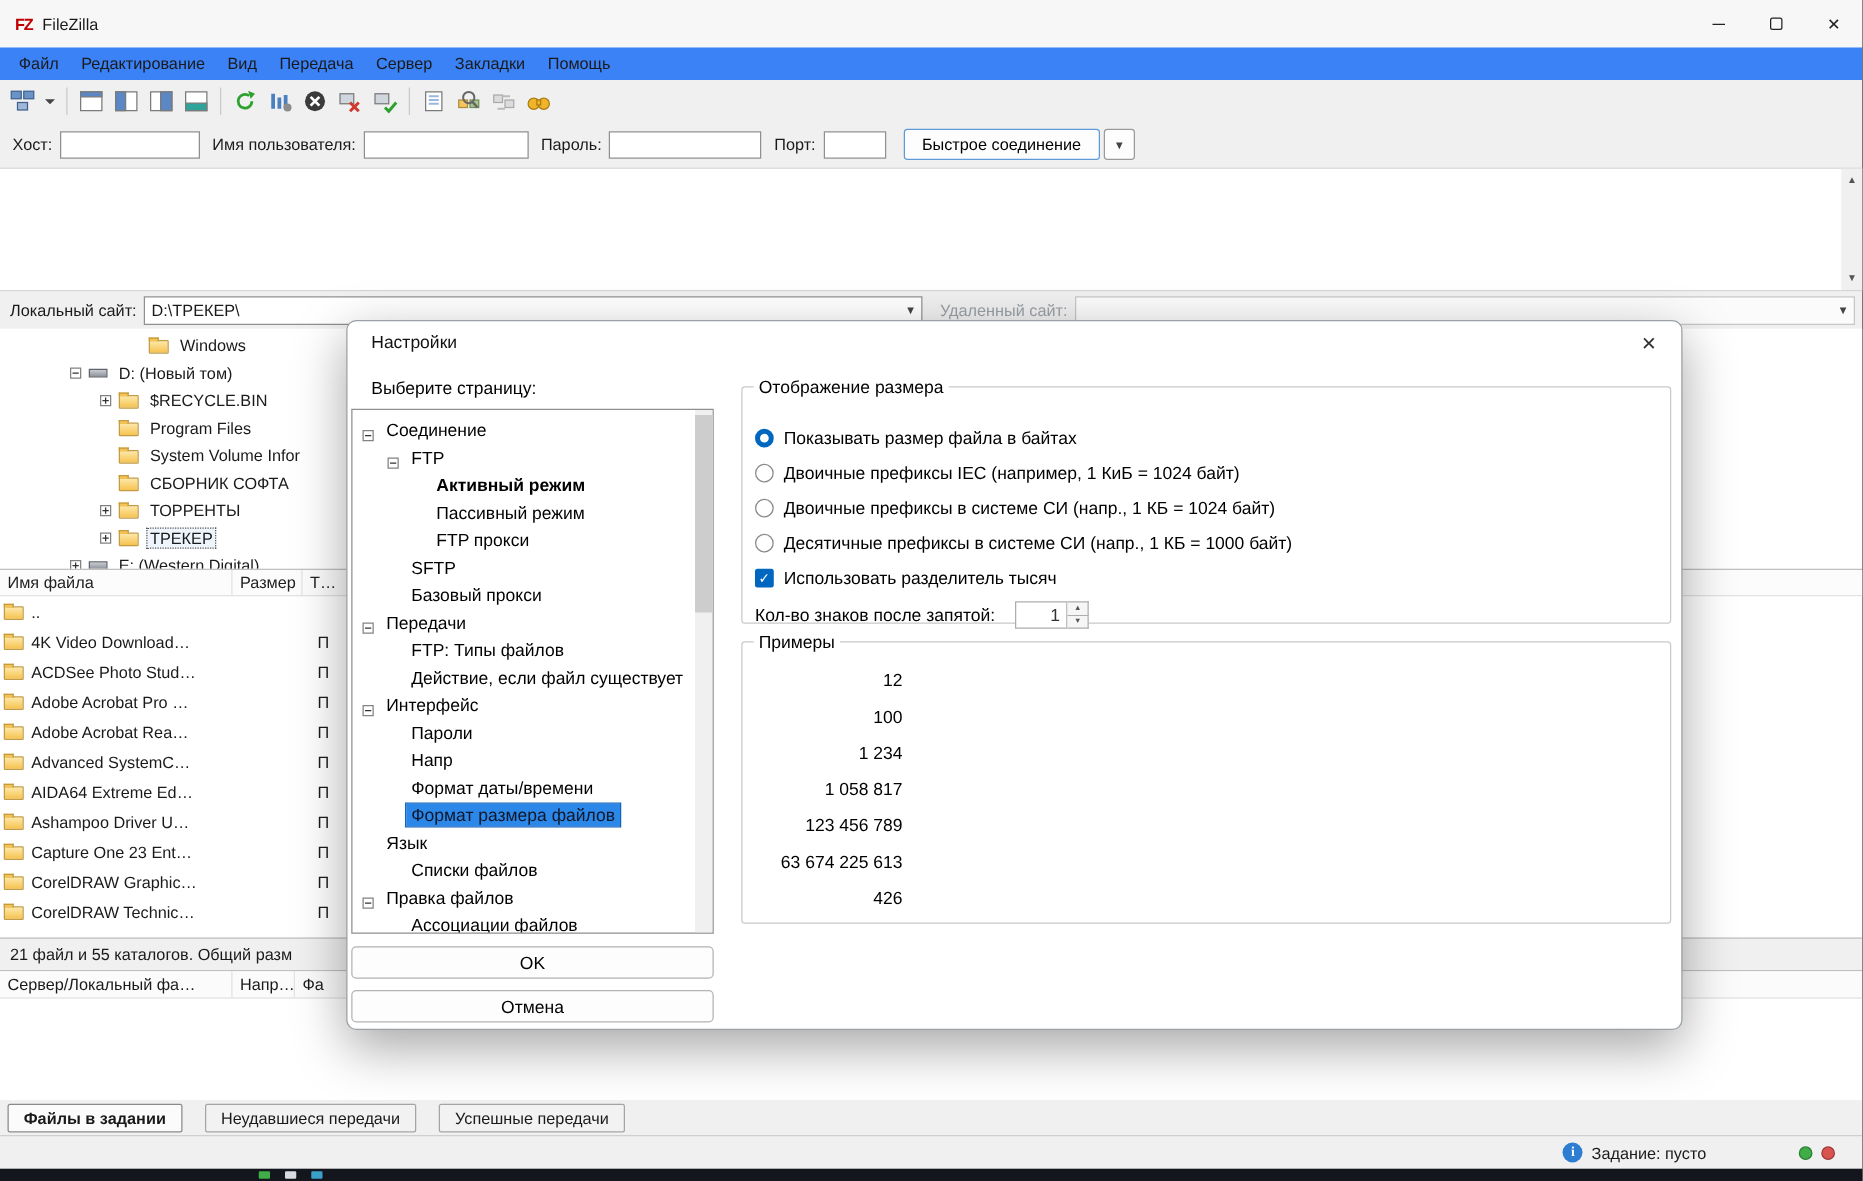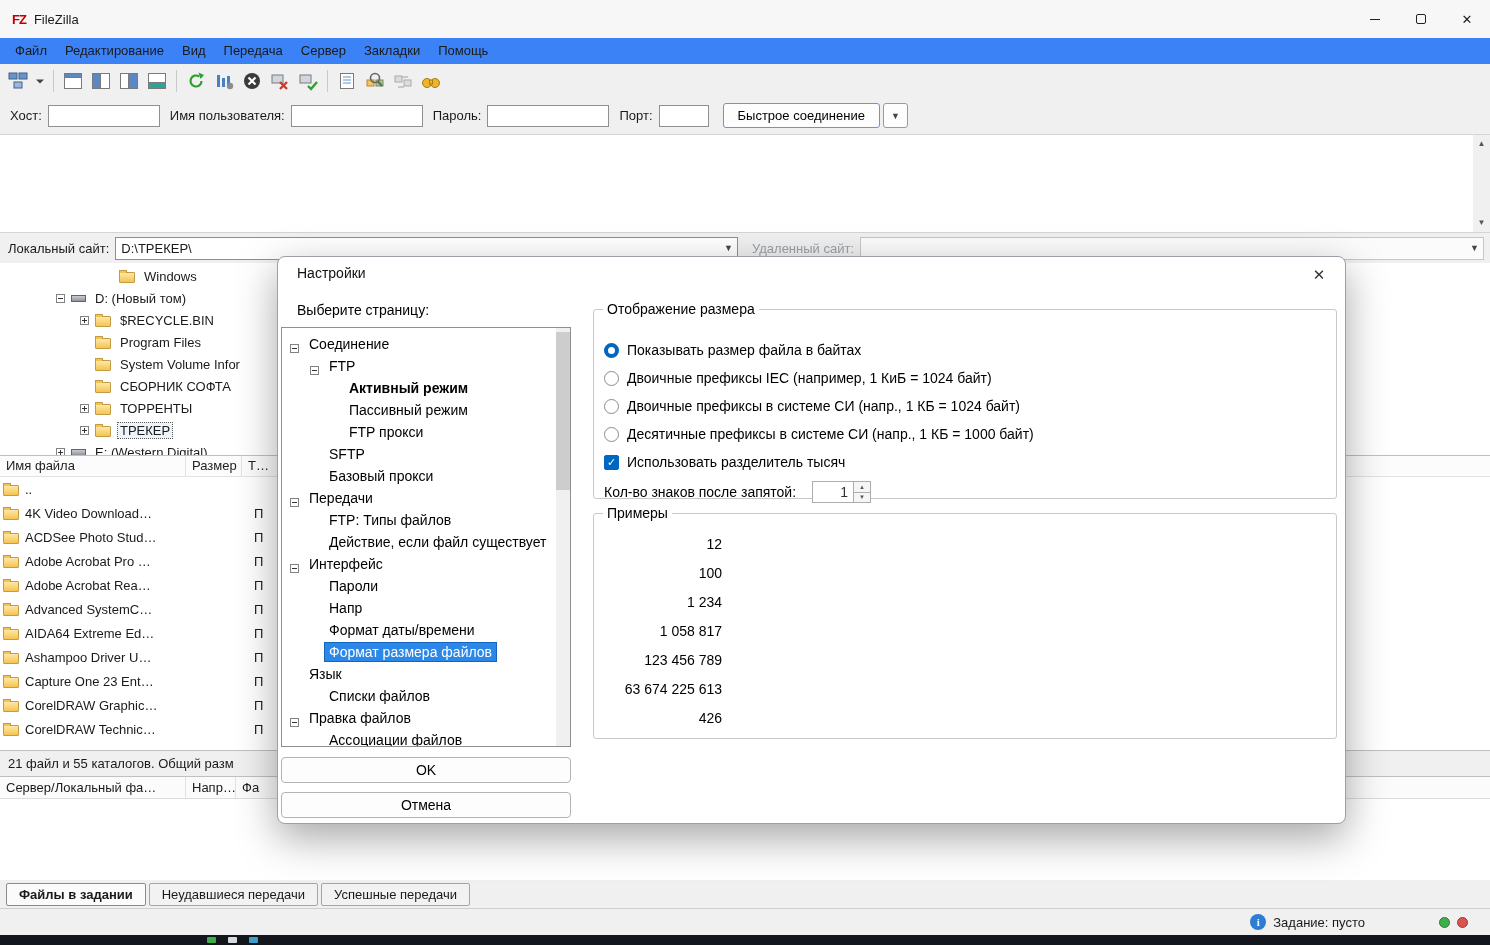--- a/index.html
+++ b/index.html
@@ -81,21 +81,21 @@
   .lstatus{height:26px;background:#f0f0f0;border-top:1px solid #c0c0c0;display:flex;align-items:center;padding-left:8px;font-size:13px;flex:none;white-space:nowrap;overflow:hidden;}
 
   
   .queue{height:104px;display:flex;flex-direction:column;border-top:1px solid #c0c0c0;flex:none;}
   .q-header{height:22px;background:#fbfbfb;display:flex;font-size:13px;border-bottom:1px solid #ddd;flex:none;}
   .q-h{padding:3px 0 0 6px;border-right:1px solid #e2e2e2;overflow:hidden;white-space:nowrap;}
   .q-h.c0{width:186px}.q-h.c1{width:50px}.q-h.c2{width:120px;border-right:none}
   .q-body{flex:1;background:#fff;}
 
   
-  .tabsrow{height:28px;display:flex;align-items:center;padding-left:6px;gap:3px;background:#f0f0f0;flex:none;}
+  .tabsrow{height:28px;display:flex;align-items:center;padding-left:6px;gap:18px;background:#f0f0f0;flex:none;}
   .btab{height:23px;padding:0 12px;display:flex;align-items:center;font-size:13px;border:1px solid #a5a5a5;background:#f2f2f2;border-radius:2px;}
   .btab.active{background:#fbfbfb;font-weight:bold;border-color:#8a8a8a;}
 
   
   .statusbar{height:27px;background:#f0f0f0;border-top:1px solid #cfcfcf;position:relative;display:flex;align-items:center;flex:none;}
   .sb-right{position:absolute;right:125px;display:flex;align-items:center;gap:7px;font-size:13px;}
   .info-ic{width:16px;height:16px;border-radius:50%;background:#2d7dd2;color:#fff;font-size:11px;font-weight:bold;display:flex;align-items:center;justify-content:center;font-family:"Liberation Serif",serif;}
   .leds{position:absolute;right:22px;display:flex;gap:7px;align-items:center;}
   .led{width:11px;height:11px;border-radius:50%;display:block;}
   .led.green{background:#3fae49;border:1px solid #2d7d34;}
@@ -108,21 +108,21 @@
   
   .dialog{position:absolute;left:277px;top:256px;width:1069px;height:568px;background:#fff;border:1px solid #9aa0a6;border-radius:8px;box-shadow:0 14px 42px rgba(0,0,0,.35);z-index:20;font-size:14px;}
   .dlg-title{position:absolute;left:19px;top:8px;font-size:14px;color:#111;}
   .dlg-close{position:absolute;right:13px;top:5px;width:26px;height:26px;display:flex;align-items:center;justify-content:center;font-size:15px;color:#333;}
   .dlg-pagelabel{position:absolute;left:19px;top:45px;}
   .dlg-tree{position:absolute;left:3px;top:70px;width:290px;height:420px;border:1px solid #8f8f8f;background:#fff;overflow:hidden;padding-top:3px;}
   .dlg-tree-scroll{position:absolute;right:0;top:0;width:14px;height:100%;background:#f0f0f0;}
   .dlg-tree-thumb{position:absolute;right:0;top:4px;width:14px;height:158px;background:#cdcdcd;}
   .dtrow{height:22px;display:flex;align-items:flex-end;white-space:nowrap;font-size:14px;}
   .dtrow .lbl{padding:1px 4px;}
-  .dtrow .lbl.sel{background:#2b87e8;color:#ffffff;outline:1px solid #1565c0;}
+  .dtrow .lbl.sel{background:#2b87e8;color:#0f172a;outline:1px solid #1565c0;}
   .dlg-btn{position:absolute;left:3px;width:290px;height:26px;background:#fdfdfd;border:1px solid #b3b3b3;border-radius:4px;font:14px "Liberation Sans",sans-serif;display:flex;align-items:center;justify-content:center;}
   #btn-ok{top:500px;}
   #btn-cancel{top:535px;}
 
   .groupbox{position:absolute;border:1px solid #c9c9c9;border-radius:3px;}
   .gb-legend{position:absolute;top:-9px;left:9px;background:#fff;padding:0 4px;font-size:14px;}
   #gb-size{left:315px;top:52px;width:744px;height:190px;}
   #gb-examples{left:315px;top:256px;width:744px;height:226px;}
   .opt-row{position:absolute;left:10px;display:flex;align-items:center;gap:8px;height:20px;white-space:nowrap;margin-top:16px;}
   .radio{width:15px;height:15px;border-radius:50%;border:1px solid #8a8a8a;background:#fff;flex:none;}

